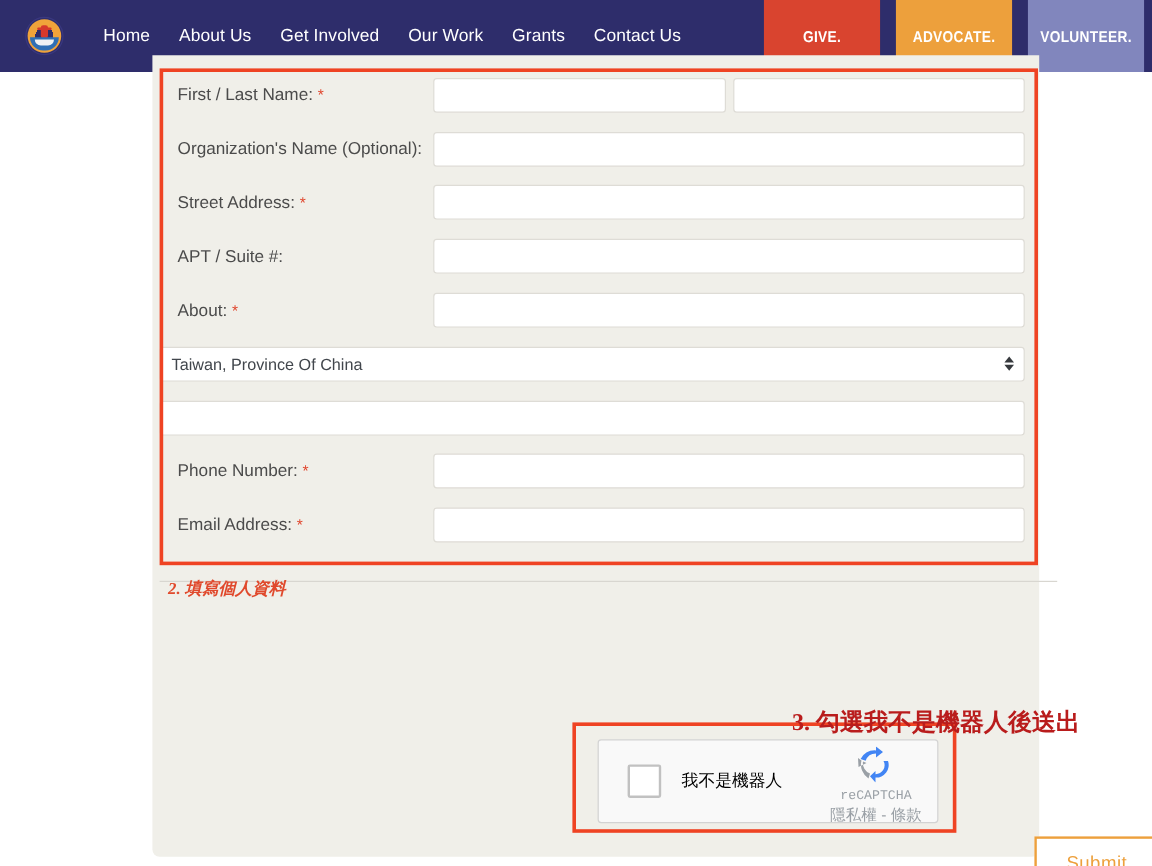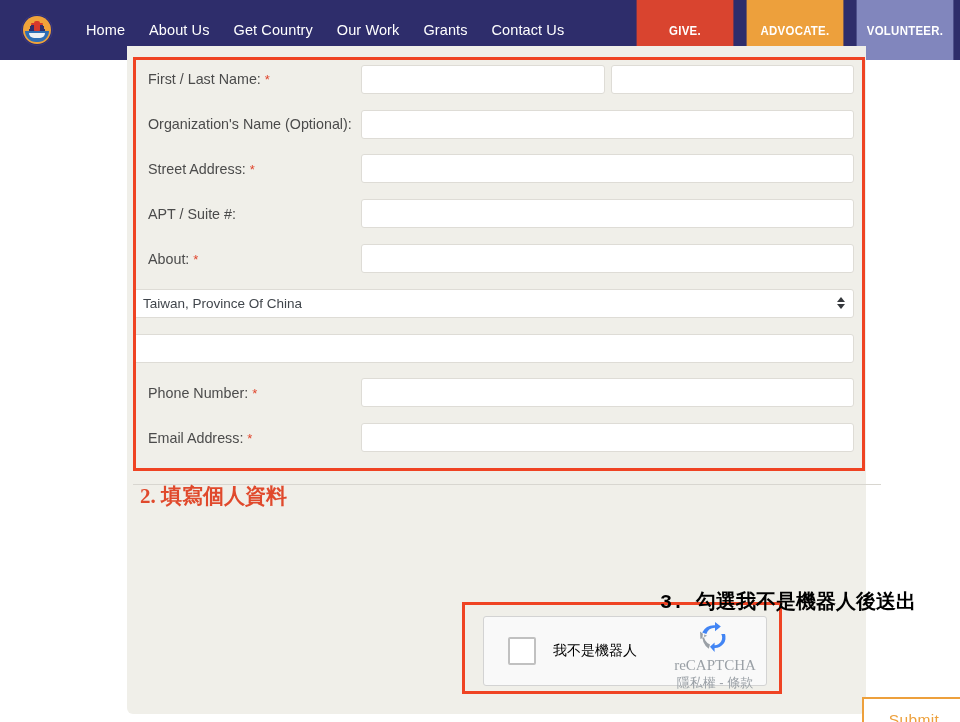--- a/index.html
+++ b/index.html
@@ -126,27 +126,28 @@
   
   #divider {
     position: absolute; left: 133px; top: 484px;
     width: 748px; height: 1px; background: #d8d6d0;
   }
 
   
   #step2 {
     position: absolute; left: 140px; top: 482px;
     font-family: "Liberation Serif", serif;
-    font-size: 21px; font-weight: bold; color: #e0492c;
+    font-size: 14px; font-weight: bold; color: #e0492c;
     white-space: nowrap;
+    font-style: italic;
   }
 
   
   #anno-box-captcha {
-    position: absolute; left: 335px; top: 556px;
+    position: absolute; left: 350px; top: 556px;
     width: 320px; height: 92px;
     border: 3px solid #ef4323;
   }
   #captcha {
     position: absolute; left: 18px; top: 11px;
     width: 284px; height: 70px;
     background: #f9f9f9; border: 1px solid #d3d3d3; border-radius: 3px;
     display: flex; align-items: center;
   }
   #cap-check {
@@ -156,28 +157,28 @@
   }
   #cap-text {
     margin-left: 17px; font-size: 14px; color: #000000;
     font-family: "DejaVu Sans", sans-serif;
   }
   #cap-brand {
     position: absolute; right: 9px; top: 5px;
     width: 84px; text-align: center;
   }
   #cap-logo { height: 30px; margin: 0 auto 1px; width: 34px; }
-  #cap-name { font-size: 15px; color: #9aa0a6; font-family: Liberation Serif, serif; }
+  #cap-name { font-size: 11px; color: #9aa0a6; font-family: Liberation Mono, monospace; }
   #cap-terms { font-size: 13px; color: #9aa0a6; font-family: Liberation Sans, sans-serif; }
 
   
   #step3 {
     position: absolute; left: 660px; top: 588px;
-    font-family: Liberation Mono, monospace;
-    font-size: 20px; font-weight: bold; color: #000000;
+    font-family: Liberation Serif, serif;
+    font-size: 20px; font-weight: bold; color: #b91c1c;
     white-space: nowrap;
   }
 
   
   #submit {
     position: absolute; left: 735px; top: 651px;
     width: 104px; height: 46px;
     border: 2px solid #eda03c; background: #ffffff;
     color: #eda03c; font-size: 15.5px;
     display: flex; align-items: center; justify-content: center;
@@ -193,21 +194,21 @@
     <div class="logo-circle">
       <div class="logo-arc"></div>
       <div class="logo-person"></div>
       <div class="logo-wave"></div>
     </div>
   </div>
 
   <div id="nav-links">
     <div class="nav-link">Home</div>
     <div class="nav-link">About Us</div>
-    <div class="nav-link">Get Country</div>
+    <div class="nav-link">Get Involved</div>
     <div class="nav-link">Our Work</div>
     <div class="nav-link">Grants</div>
     <div class="nav-link">Contact Us</div>
   </div>
 
   <div id="nav-spacer"></div>
 
   <div class="cta" id="cta-give">GIVE.</div>
   <div class="cta" id="cta-advocate">ADVOCATE.</div>
   <div class="cta" id="cta-volunteer">VOLUNTEER.</div>

